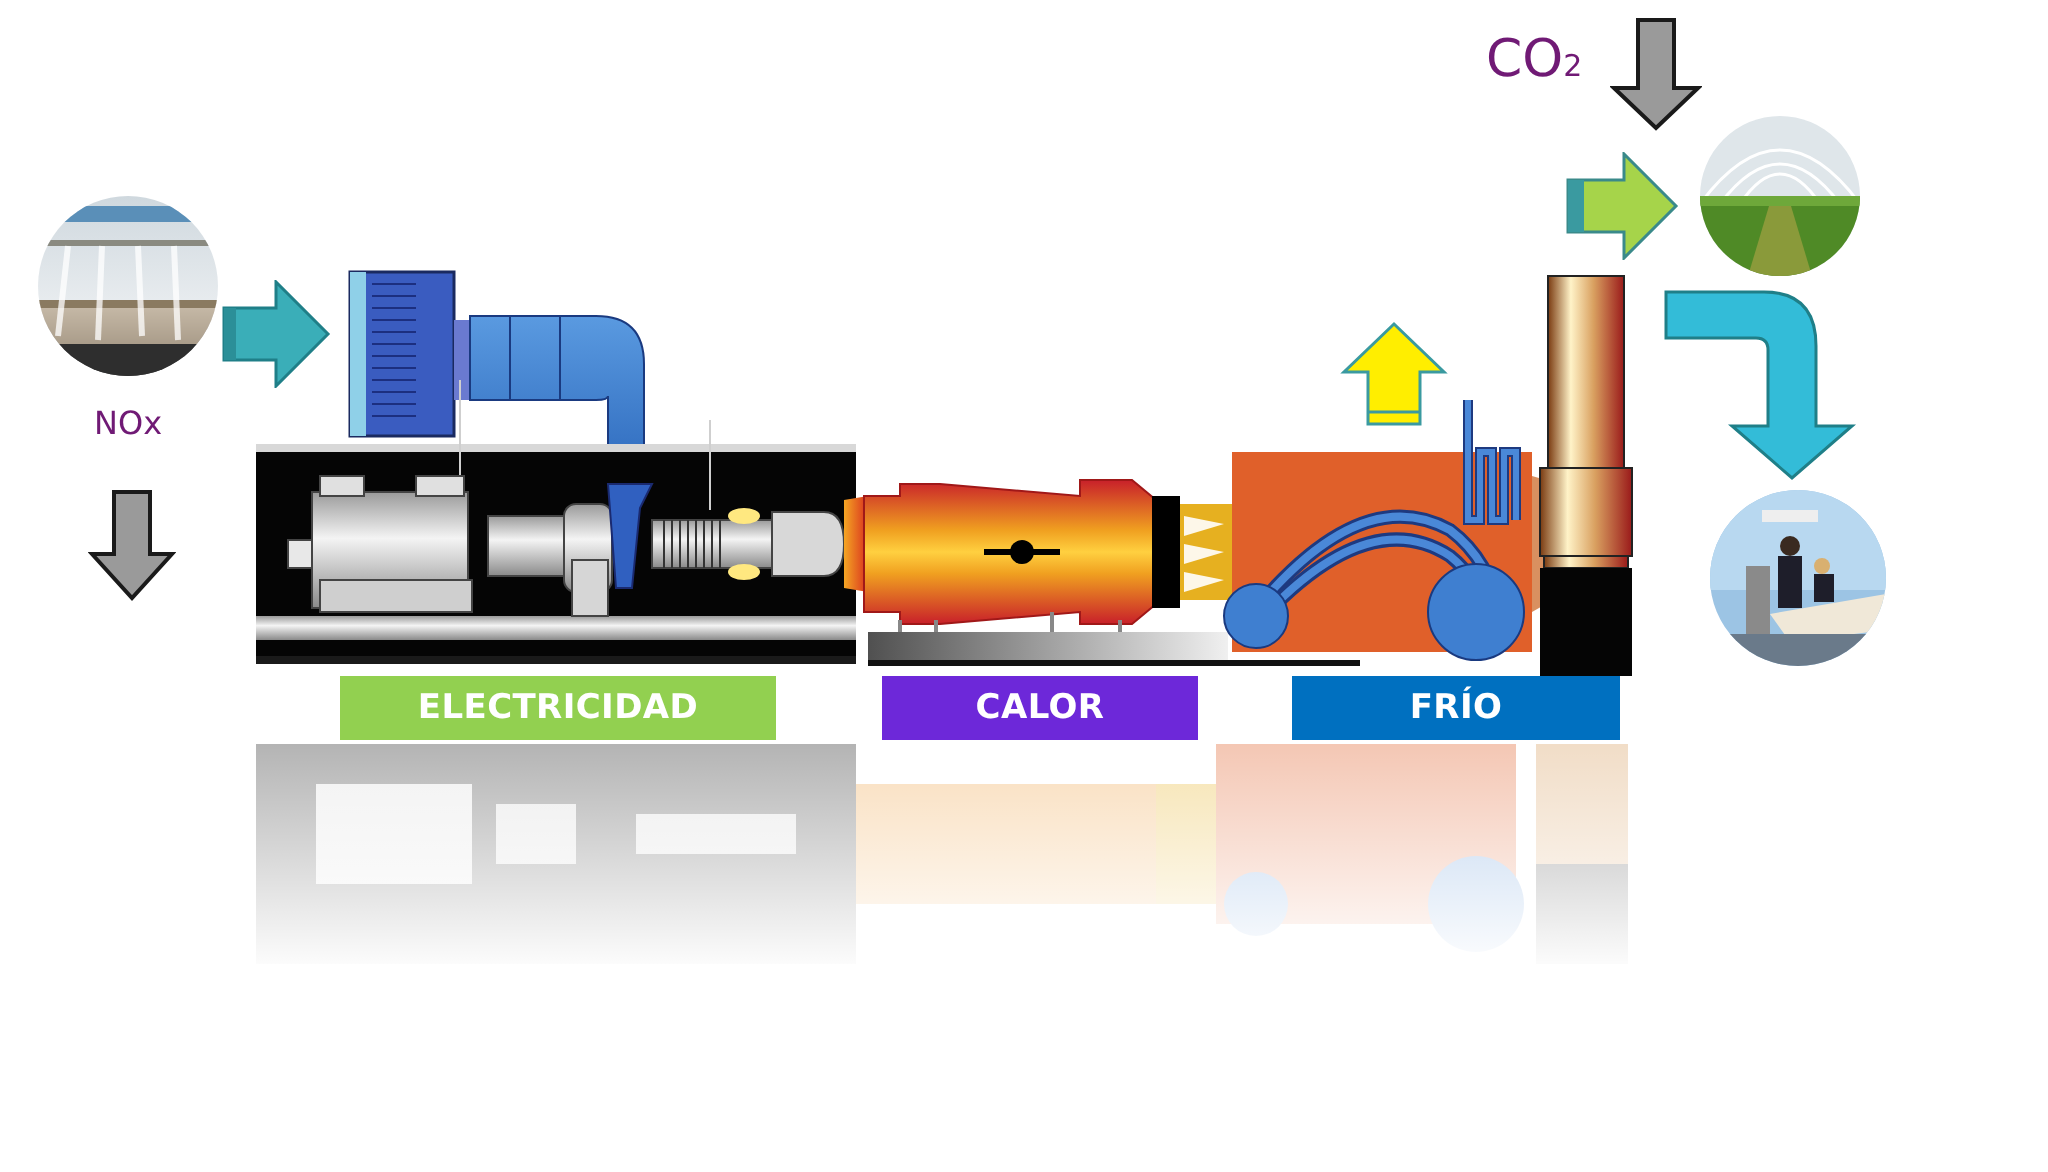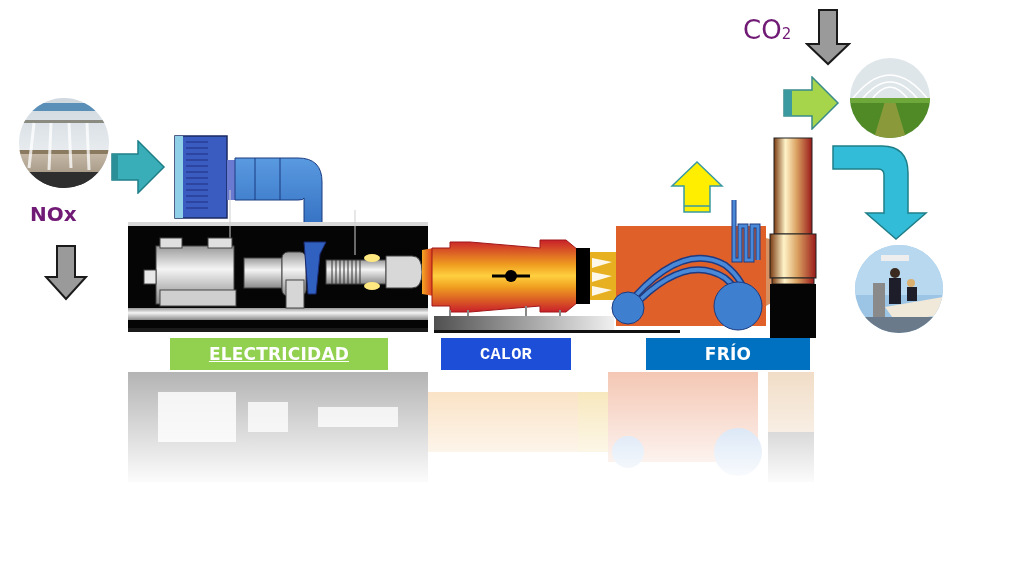--- a/index.html
+++ b/index.html
@@ -31,21 +31,21 @@
     <g stroke="#ffffff" stroke-width="3" opacity="0.75">
       <line x1="15" y1="25" x2="10" y2="70"></line>
         <line x1="32" y1="25" x2="30" y2="72"></line>
       <line x1="50" y1="25" x2="52" y2="70"></line>
         <line x1="68" y1="25" x2="70" y2="72"></line>
     </g>
     <rect x="0" y="74" width="90" height="16" fill="#2e2e2e"></rect>
   </svg>
 </div>
 
-<div class="gas-label" style="left:30px; top:202px; font-size:20px;font-weight:bold;">NOx</div>
+<div class="gas-label" style="left:47px; top:202px; font-size:16px;">NOx</div>
 
 <svg class="abs" style="left:44px; top:245px;" width="44" height="56" viewBox="0 0 44 56">
   <polygon points="13,1 31,1 31,32 42,32 22,54 2,32 13,32" fill="#9a9a9a" stroke="#1a1a1a" stroke-width="2"></polygon>
 </svg>
 
 <svg class="abs" style="left:110px; top:140px;" width="56" height="54" viewBox="0 0 56 54">
   <polygon points="2,14 28,14 28,1 54,27 28,53 28,40 2,40" fill="#3aaeb8" stroke="#1f7f88" stroke-width="1.5"></polygon>
   <rect x="2" y="14" width="6" height="26" fill="#2b8f98"></rect>
 </svg>
 
@@ -227,24 +227,24 @@
     <polygon points="30,62 88,52 88,70 40,76" fill="#f0e8d8"></polygon>
     <rect x="18" y="38" width="12" height="36" fill="#8a8a8a"></rect>
     <circle cx="40" cy="28" r="5" fill="#3a2a20"></circle>
     <rect x="34" y="33" width="12" height="26" fill="#1e1e2a"></rect>
     <circle cx="56" cy="38" r="4" fill="#d9b070"></circle>
     <rect x="52" y="42" width="10" height="14" fill="#1e1e2a"></rect>
     <rect x="0" y="72" width="88" height="16" fill="#6a7a8a"></rect>
   </svg>
 </div>
 
-<div class="label-box" style="left:170px; top:338px; width:218px; background:#92d050;text-decoration:underline;">
+<div class="label-box" style="left:170px; top:338px; width:218px; background:#92d050;">
   <span>ELECTRICIDAD</span>
 </div>
-<div class="label-box" style="left:441px; top:338px; width:130px; background:#1d4ed8;font-family:Liberation Mono, monospace;">
+<div class="label-box" style="left:441px; top:338px; width:158px; background:#6d28d9;">
   <span>CALOR</span>
 </div>
 <div class="label-box" style="left:646px; top:338px; width:164px; background:#0070c0;">
   <span>FRÍO</span>
 </div>
 
 <div class="reflection">
   <svg width="694" height="110" viewBox="0 0 694 110" preserveAspectRatio="none">
     <rect x="0" y="0" width="300" height="110" fill="#2a2a2a"></rect>
     <rect x="30" y="40" width="78" height="50" fill="#dcdcdc"></rect>

